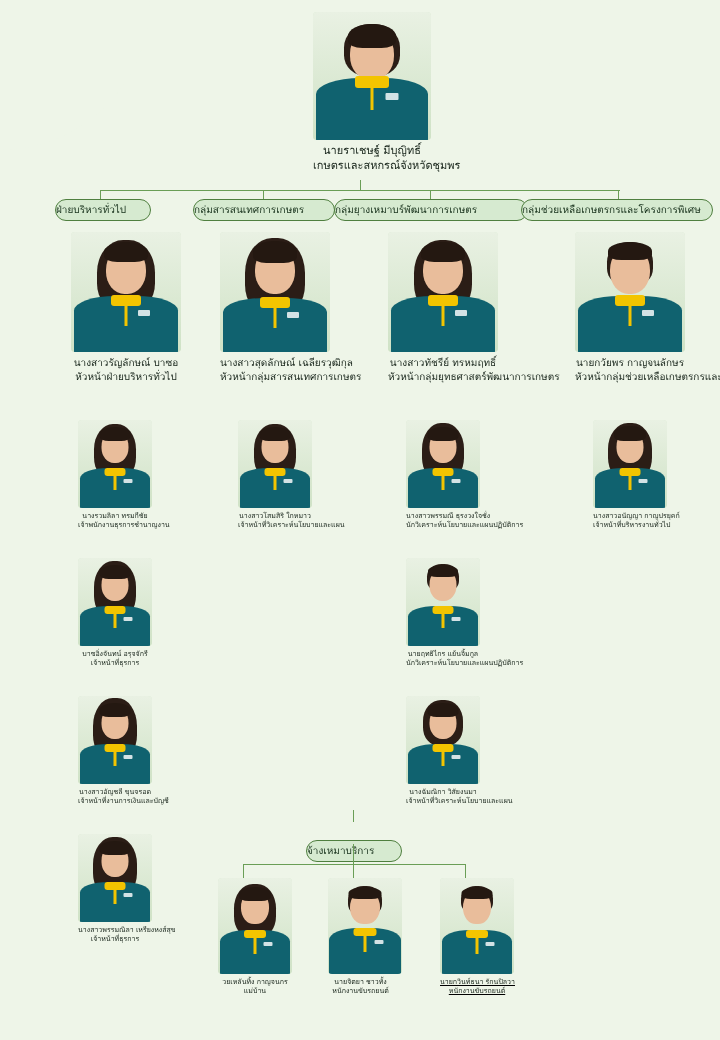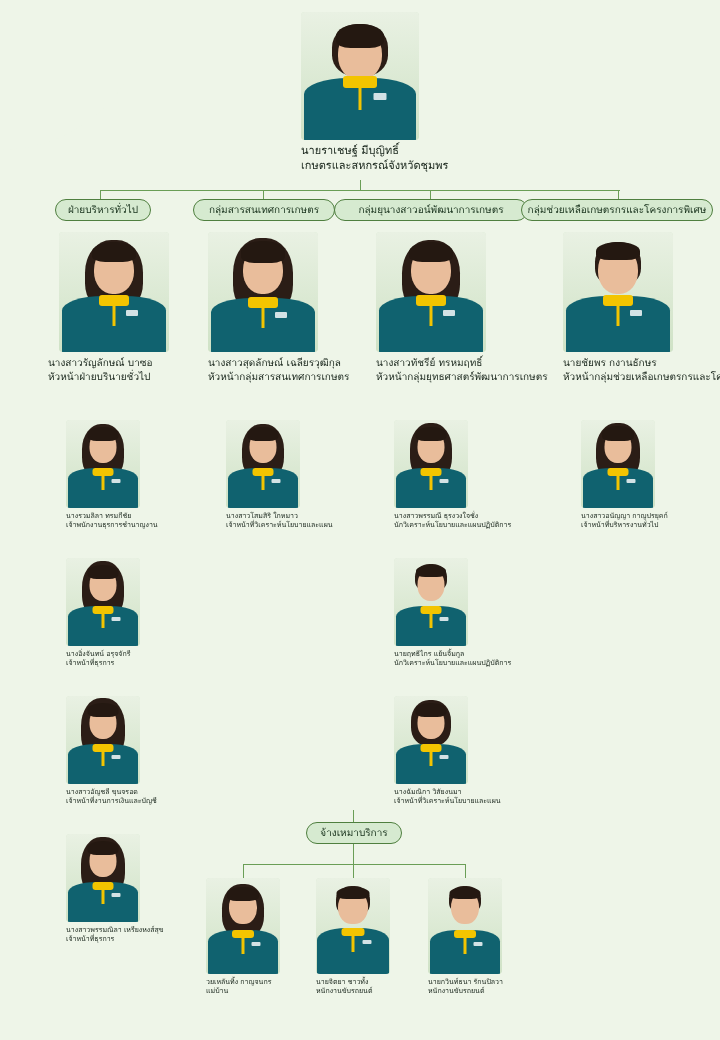--- a/index.html
+++ b/index.html
@@ -44,20 +44,22 @@
   .bottom-band {
     position: absolute;
     left: 0; right: 0; bottom: 0;
     height: 14px;
     background: #eef5e8;
   }
 
   
   .node {
     position: absolute;
+    text-align: center;
+    margin-left: 12px;
   }
   .photo {
     position: relative;
     margin: 0 auto;
     border-radius: 4px;
     overflow: hidden;
     background: #d8e8d0;
   }
   .caption {
     color: #17241a;
@@ -68,21 +70,21 @@
   .caption .l1 { display: block; }
   .caption .l2 { display: block; }
 
   
   .sect-box {
     position: absolute;
     box-sizing: border-box;
     background: #d6ead0;
     border: 1px solid #4f7f3f;
     border-radius: 11px;
-    text-align: center;
+    text-align: left;
     color: #16301a;
     font-size: 10px;
     line-height: 20px;
     height: 22px;
     white-space: nowrap;
     overflow: hidden;
   }
 
   
   .line {
@@ -182,38 +184,38 @@
 
 <div class="line vline" style="left:360px; top:180px; height:10px;"></div>
 <div class="line hline" style="left:100px; top:190px; width:520px;"></div>
 <div class="line vline" style="left:100px; top:190px; height:10px;"></div>
 <div class="line vline" style="left:263px; top:190px; height:10px;"></div>
 <div class="line vline" style="left:430px; top:190px; height:10px;"></div>
 <div class="line vline" style="left:618px; top:190px; height:10px;"></div>
 
 <div class="sect-box" style="left:55px;  top:199px; width:96px;">ฝ่ายบริหารทั่วไป</div>
 <div class="sect-box" style="left:193px; top:199px; width:142px;">กลุ่มสารสนเทศการเกษตร</div>
-<div class="sect-box" style="left:334px; top:199px; width:194px;">กลุ่มยุนางสาวอน์พัฒนาการเกษตร</div>
+<div class="sect-box" style="left:334px; top:199px; width:194px;">กลุ่มยุางเหมาบร์พัฒนาการเกษตร</div>
 <div class="sect-box" style="left:521px; top:199px; width:192px;">กลุ่มช่วยเหลือเกษตรกรและโครงการพิเศษ</div>
 
 <div class="node t-head" style="left:48px; top:232px; width:132px;">
   <div class="photo">
     <div class="pp">
       <div class="hair-back" style="width:58px;height:72px;top:8px;"></div>
       <div class="head" style="width:40px;height:48px;top:14px;"></div>
       <div class="hair-top" style="width:44px;height:20px;top:10px;"></div>
       <div class="body" style="width:104px;height:56px;"></div>
       <div class="collar" style="width:30px;height:11px;bottom:46px;"></div>
       <div class="placket" style="height:22px;bottom:26px;"></div>
       <div class="logo" style="width:12px;height:6px;bottom:36px;margin-left:18px;"></div>
     </div>
   </div>
   <div class="caption">
     <span class="l1">นางสาวรัญลักษณ์ บาซอ</span>
-    <span class="l2">หัวหน้าฝ่ายบรินายชั่วไป</span>
+    <span class="l2">หัวหน้าฝ่ายบริหารทั่วไป</span>
   </div>
 </div>
 
 <div class="node t-head" style="left:208px; top:232px; width:110px;">
   <div class="photo">
     <div class="pp">
       <div class="hair-back" style="width:60px;height:78px;top:6px;"></div>
       <div class="head" style="width:40px;height:48px;top:14px;"></div>
       <div class="hair-top" style="width:44px;height:22px;top:9px;"></div>
       <div class="body" style="width:104px;height:54px;"></div>
@@ -252,21 +254,21 @@
       <div class="hair-back" style="width:46px;height:44px;top:10px;"></div>
       <div class="head" style="width:40px;height:48px;top:14px;"></div>
       <div class="hair-top" style="width:44px;height:18px;top:10px;"></div>
       <div class="body" style="width:104px;height:56px;"></div>
       <div class="collar" style="width:30px;height:11px;bottom:46px;"></div>
       <div class="placket" style="height:22px;bottom:26px;"></div>
       <div class="logo" style="width:12px;height:6px;bottom:36px;margin-left:18px;"></div>
     </div>
   </div>
   <div class="caption">
-    <span class="l1">นายชัยพร กงานธักษร</span>
+    <span class="l1">นายกวัยพร กาญจนลักษร</span>
     <span class="l2">หัวหน้ากลุ่มช่วยเหลือเกษตรกรและโครงการพิเศษ</span>
   </div>
 </div>
 
 <div class="node t-staff" style="left:66px; top:420px; width:74px;">
   <div class="photo">
     <div class="pp">
       <div class="hair-back" style="width:42px;height:56px;top:4px;"></div>
       <div class="head" style="width:27px;height:33px;top:10px;"></div>
       <div class="hair-top" style="width:31px;height:14px;top:7px;"></div>
@@ -288,21 +290,21 @@
       <div class="hair-back" style="width:42px;height:58px;top:3px;"></div>
       <div class="head" style="width:27px;height:33px;top:10px;"></div>
       <div class="hair-top" style="width:31px;height:14px;top:7px;"></div>
       <div class="body" style="width:70px;height:40px;"></div>
       <div class="collar" style="width:21px;height:8px;bottom:32px;"></div>
       <div class="placket" style="height:15px;bottom:18px;"></div>
       <div class="logo" style="width:9px;height:4px;bottom:25px;margin-left:13px;"></div>
     </div>
   </div>
   <div class="caption">
-    <span class="l1">นางอิ่งจันทน์ อรุจจักรี</span>
+    <span class="l1">บาซอิ่งจันทน์ อรุจจักรี</span>
     <span class="l2">เจ้าหน้าที่ธุรการ</span>
   </div>
 </div>
 
 <div class="node t-staff" style="left:66px; top:696px; width:74px;">
   <div class="photo">
     <div class="pp">
       <div class="hair-back" style="width:44px;height:62px;top:2px;"></div>
       <div class="head" style="width:27px;height:33px;top:10px;"></div>
       <div class="hair-top" style="width:31px;height:14px;top:7px;"></div>
@@ -420,21 +422,21 @@
       <div class="logo" style="width:9px;height:4px;bottom:25px;margin-left:13px;"></div>
     </div>
   </div>
   <div class="caption">
     <span class="l1">นางสาวอนัญญา กาญปรยุคก์</span>
     <span class="l2">เจ้าหน้าที่บริหารงานทั่วไป</span>
   </div>
 </div>
 
 <div class="line vline" style="left:353px; top:810px; height:12px;"></div>
-<div class="sect-box" style="left:306px; top:822px; width:96px;">จ้างเหมาบริการ</div>
+<div class="sect-box" style="left:306px; top:840px; width:96px;">จ้างเหมาบริการ</div>
 <div class="line vline" style="left:353px; top:844px; height:20px;"></div>
 <div class="line hline" style="left:243px; top:864px; width:222px;"></div>
 <div class="line vline" style="left:243px; top:864px; height:14px;"></div>
 <div class="line vline" style="left:353px; top:864px; height:14px;"></div>
 <div class="line vline" style="left:465px; top:864px; height:14px;"></div>
 
 <div class="node t-hire" style="left:206px; top:878px; width:74px;">
   <div class="photo">
     <div class="pp">
       <div class="hair-back" style="width:42px;height:54px;top:6px;"></div>
@@ -463,21 +465,21 @@
       <div class="placket" style="height:17px;bottom:22px;"></div>
       <div class="logo" style="width:9px;height:4px;bottom:30px;margin-left:14px;"></div>
     </div>
   </div>
   <div class="caption">
     <span class="l1">นายจิตยา ชาวทั้ง</span>
     <span class="l2">หนักงานขับรถยนต์</span>
   </div>
 </div>
 
-<div class="node t-hire" style="left:428px; top:878px; width:74px;">
+<div class="node t-hire" style="left:428px; top:878px; width:74px;text-decoration:underline;">
   <div class="photo">
     <div class="pp">
       <div class="hair-back" style="width:32px;height:28px;top:8px;"></div>
       <div class="head" style="width:28px;height:34px;top:12px;"></div>
       <div class="hair-top" style="width:31px;height:12px;top:9px;"></div>
       <div class="body" style="width:70px;height:44px;"></div>
       <div class="collar" style="width:22px;height:8px;bottom:36px;"></div>
       <div class="placket" style="height:17px;bottom:20px;"></div>
       <div class="logo" style="width:9px;height:4px;bottom:28px;margin-left:13px;"></div>
     </div>

